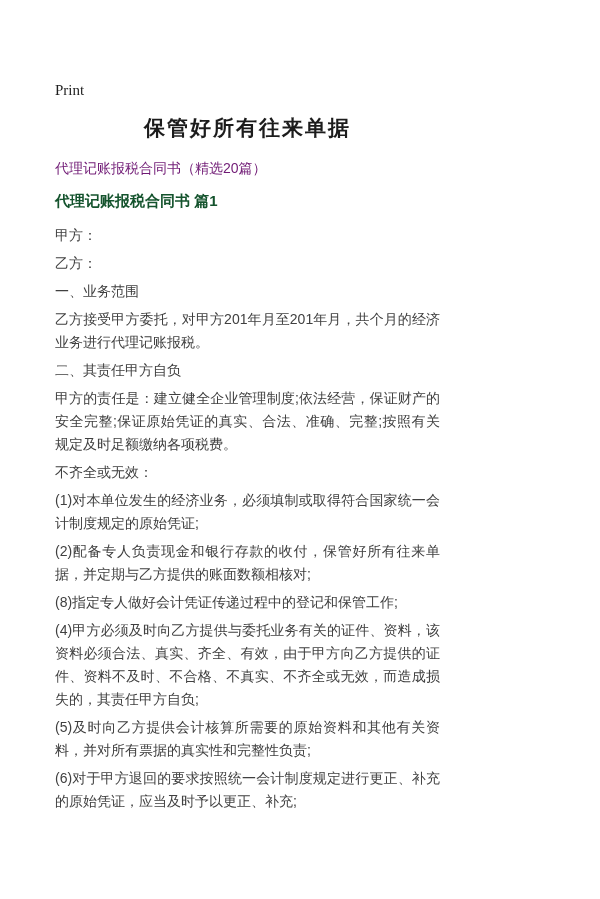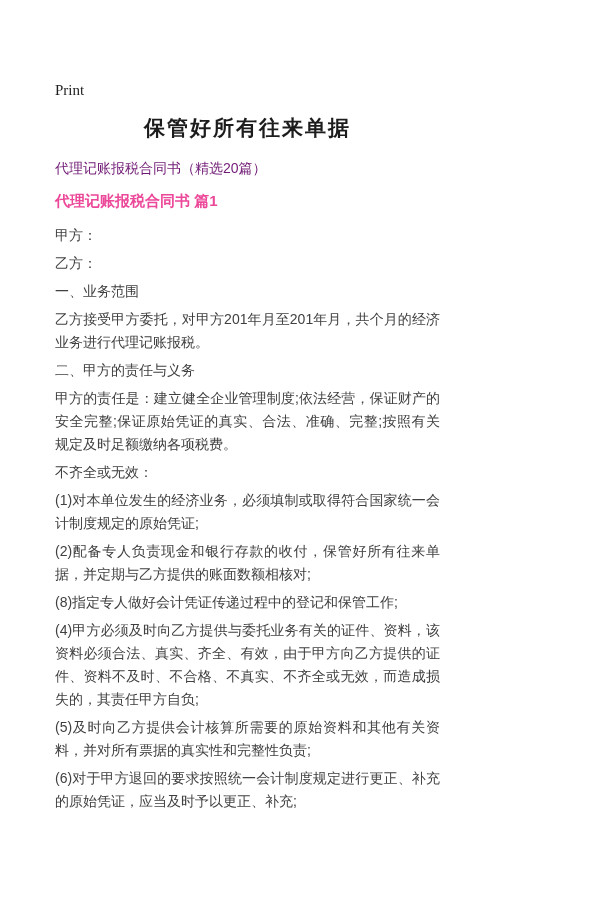--- a/index.html
+++ b/index.html
@@ -42,21 +42,21 @@
     margin-top: 19px;
     font-size: 14px;
     line-height: 18px;
     color: #701a75;
   }
   h2.section-heading {
     margin: 14px 0 0 0;
     font-size: 15px;
     line-height: 19px;
     font-weight: bold;
-    color: #ec4899;
+    color: #14532d;
   }
   .body-text p {
     margin: 0 0 5px 0;
     font-size: 14px;
     line-height: 23px;
     text-align: justify;
     color: #404040;
   }
   .body-text {
     margin-top: 14px;
@@ -73,21 +73,21 @@
 
   <div class="doc-subtitle">代理记账报税合同书（精选20篇）</div>
 
   <h2 class="section-heading">代理记账报税合同书 篇1</h2>
 
   <div class="body-text">
     <p>甲方：</p>
     <p>乙方：</p>
     <p>一、业务范围</p>
     <p>乙方接受甲方委托，对甲方201年月至201年月，共个月的经济业务进行代理记账报税。</p>
-    <p>二、甲方的责任与义务</p>
+    <p>二、其责任甲方自负</p>
     <p>甲方的责任是：建立健全企业管理制度;依法经营，保证财产的安全完整;保证原始凭证的真实、合法、准确、完整;按照有关规定及时足额缴纳各项税费。</p>
     <p>不齐全或无效：</p>
     <p>(1)对本单位发生的经济业务，必须填制或取得符合国家统一会计制度规定的原始凭证;</p>
     <p>(2)配备专人负责现金和银行存款的收付，保管好所有往来单据，并定期与乙方提供的账面数额相核对;</p>
     <p>(8)指定专人做好会计凭证传递过程中的登记和保管工作;</p>
     <p>(4)甲方必须及时向乙方提供与委托业务有关的证件、资料，该资料必须合法、真实、齐全、有效，由于甲方向乙方提供的证件、资料不及时、不合格、不真实、不齐全或无效，而造成损失的，其责任甲方自负;</p>
     <p>(5)及时向乙方提供会计核算所需要的原始资料和其他有关资料，并对所有票据的真实性和完整性负责;</p>
     <p>(6)对于甲方退回的要求按照统一会计制度规定进行更正、补充的原始凭证，应当及时予以更正、补充;</p>
   </div>
 

